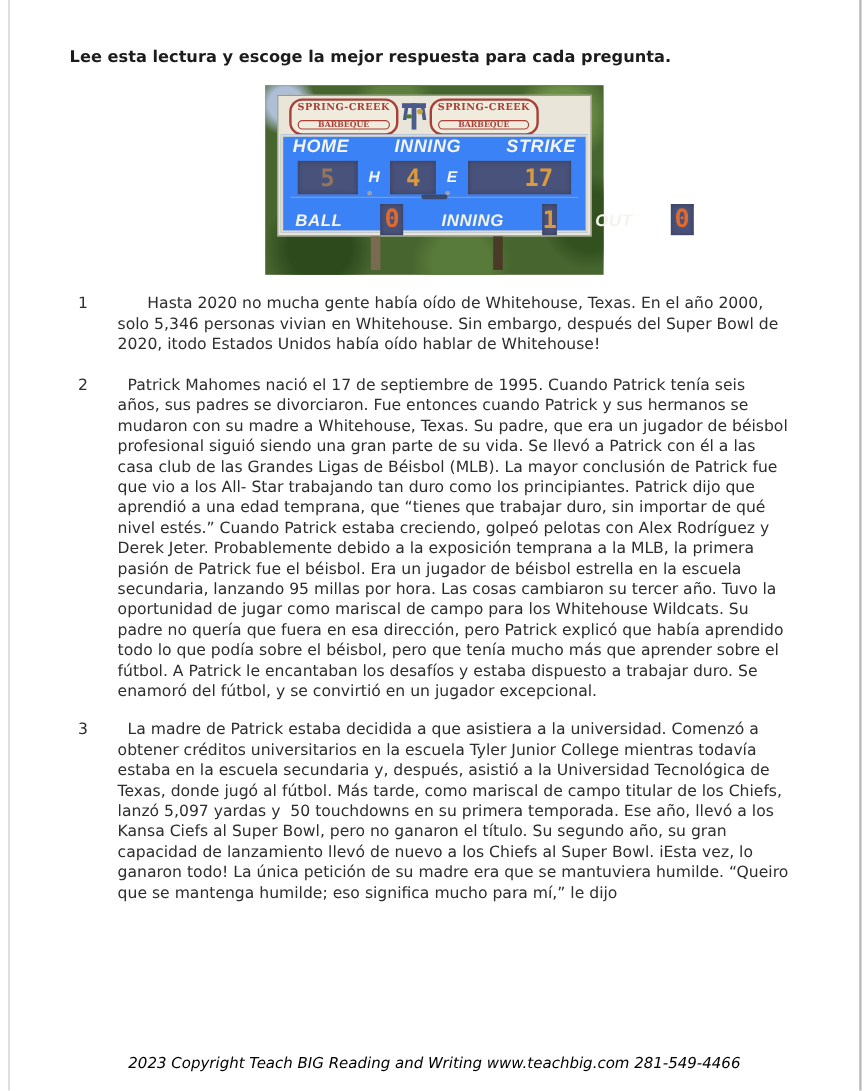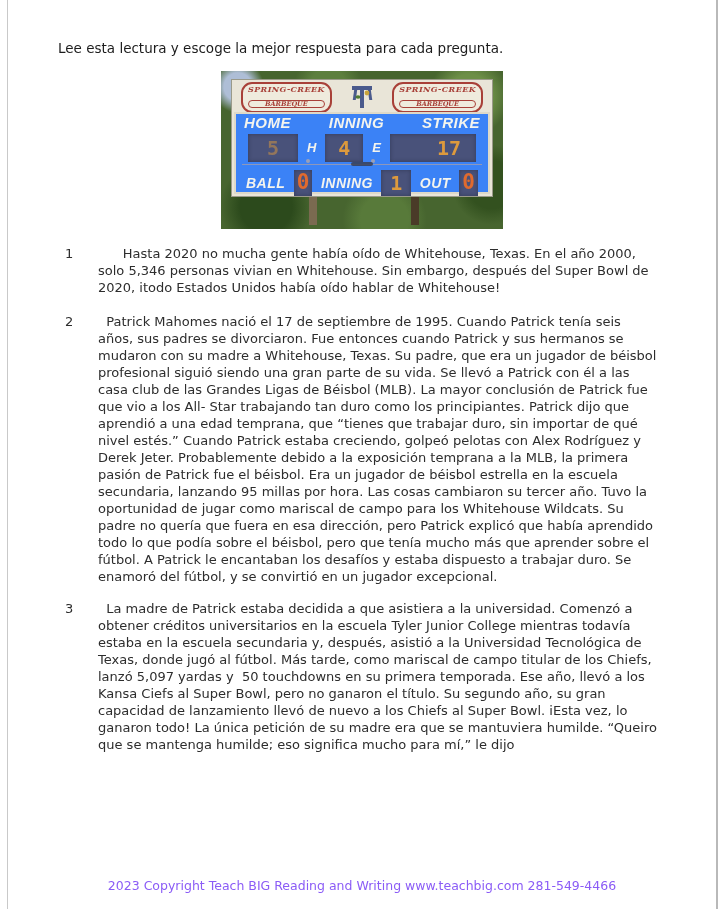--- a/index.html
+++ b/index.html
@@ -7,21 +7,21 @@
     width:723px;height:909px;overflow:hidden;background:#ffffff;
     font-family:"DejaVu Sans","Liberation Sans",sans-serif;color:#2d2d2d;
     position:relative;
   }
   .page{
     position:absolute;left:7px;top:0;width:711px;height:909px;
     border-left:1px solid #c9c9c9;border-right:2px solid #b9b9b9;
     background:#ffffff;box-sizing:border-box;
   }
   .instruction{
-    margin:40px 4px 0 50px;font-size:13.5px;font-weight:normal;color:#1c1c1c;
+    margin:40px 4px 0 50px;font-size:13.5px;font-weight:bold;color:#1c1c1c;
   }
   .doc-title{
     margin-top:13px;text-align:center;font-size:13.5px;font-weight:bold;color:#1c1c1c;
   }
   
   .photo{
     width:282px;height:158px;margin:15px auto 0 auto;position:relative;
     background-color:#47652f;
     background-image:
       radial-gradient(circle at 6% 10%, #aebed6 0 14px, rgba(174,190,214,0) 26px),
@@ -30,23 +30,22 @@
       radial-gradient(circle at 58% 94%, #587a3a 0 24px, rgba(88,122,58,0) 42px),
       radial-gradient(circle at 96% 72%, #33511f 0 24px, rgba(51,81,31,0) 40px),
       radial-gradient(circle at 38% 10%, #5d7f3e 0 18px, rgba(93,127,62,0) 34px),
       radial-gradient(circle at 70% 40%, #3a5526 0 20px, rgba(58,85,38,0) 38px);
   }
   .sb{
     position:absolute;left:10px;right:10px;top:8px;height:118px;
     background:#e9e5d8;border:1px solid #9a9a8a;padding:2px;box-sizing:border-box;
   }
   .sb-top{
-    height:30px;display:flex;align-items:center;justify-content:space-between;
+    height:30px;display:flex;align-items:center;
     padding:0 7px;
-    font-style:italic;
   }
   .sign{
     border:2px solid #a84038;border-radius:11px;padding:1px 5px 2px 5px;
     text-align:center;background:#efebdd;line-height:1;
   }
   .sign-l1{
     font-family:"DejaVu Serif","Liberation Serif",serif;font-weight:bold;
     font-size:8px;color:#a84038;letter-spacing:.4px;white-space:nowrap;
   }
   .sign-l2{
@@ -90,43 +89,44 @@
     background:#9aa0b8;
   }
   .sb-divider{
     margin:0 6px;border-top:1px solid #8d97bb;position:relative;height:0;
   }
   .smudge{
     position:absolute;left:50%;top:-3px;width:22px;height:4px;margin-left:-11px;
     background:#3a3f55;border-radius:2px;opacity:.85;
   }
   .sb-row3{
-    display:flex;align-items:center;justify-content:space-between;
+    display:flex;align-items:center;justify-content:flex-start;
     padding:5px 10px 0 10px;
+    gap:32px;
   }
   .bso-label{
     color:#f4f4ee;font-style:italic;font-weight:bold;font-size:14px;
     font-family:"Liberation Sans",sans-serif;letter-spacing:.5px;
   }
   .led.zero{
     color:#e06a2e;font-size:21px;background:#49527a;padding:0 3px;height:26px;
     display:flex;align-items:center;box-shadow:inset 0 0 4px #343b59;
   }
   .post{position:absolute;bottom:4px;width:8px;height:28px;background:#6e5b40;}
   .post.left{left:88px;background:#7a6a50;}
   .post.right{right:84px;background:#4a3b28;}
   
   .byline{margin-top:23px;text-align:center;font-size:13px;color:#2d2d2d;}
   .paras{margin:0 58px 0 57px;}
   .para{display:flex;margin-top:16px;font-size:13px;line-height:17px;}
   .para-num{width:33px;flex:none;}
   .para-text{width:577px;white-space:pre-wrap;}
   .footer{
     position:absolute;left:0;right:0;bottom:16px;text-align:center;
-    font-size:12.5px;color:#8b5cf6;
+    font-size:12.5px;color:#000000;font-style:italic;
   }
 </style>
 </head>
 <body>
 
 <div class="page">
 
   <div class="instruction">Lee esta lectura y escoge la mejor respuesta para cada pregunta.</div>
 
 

